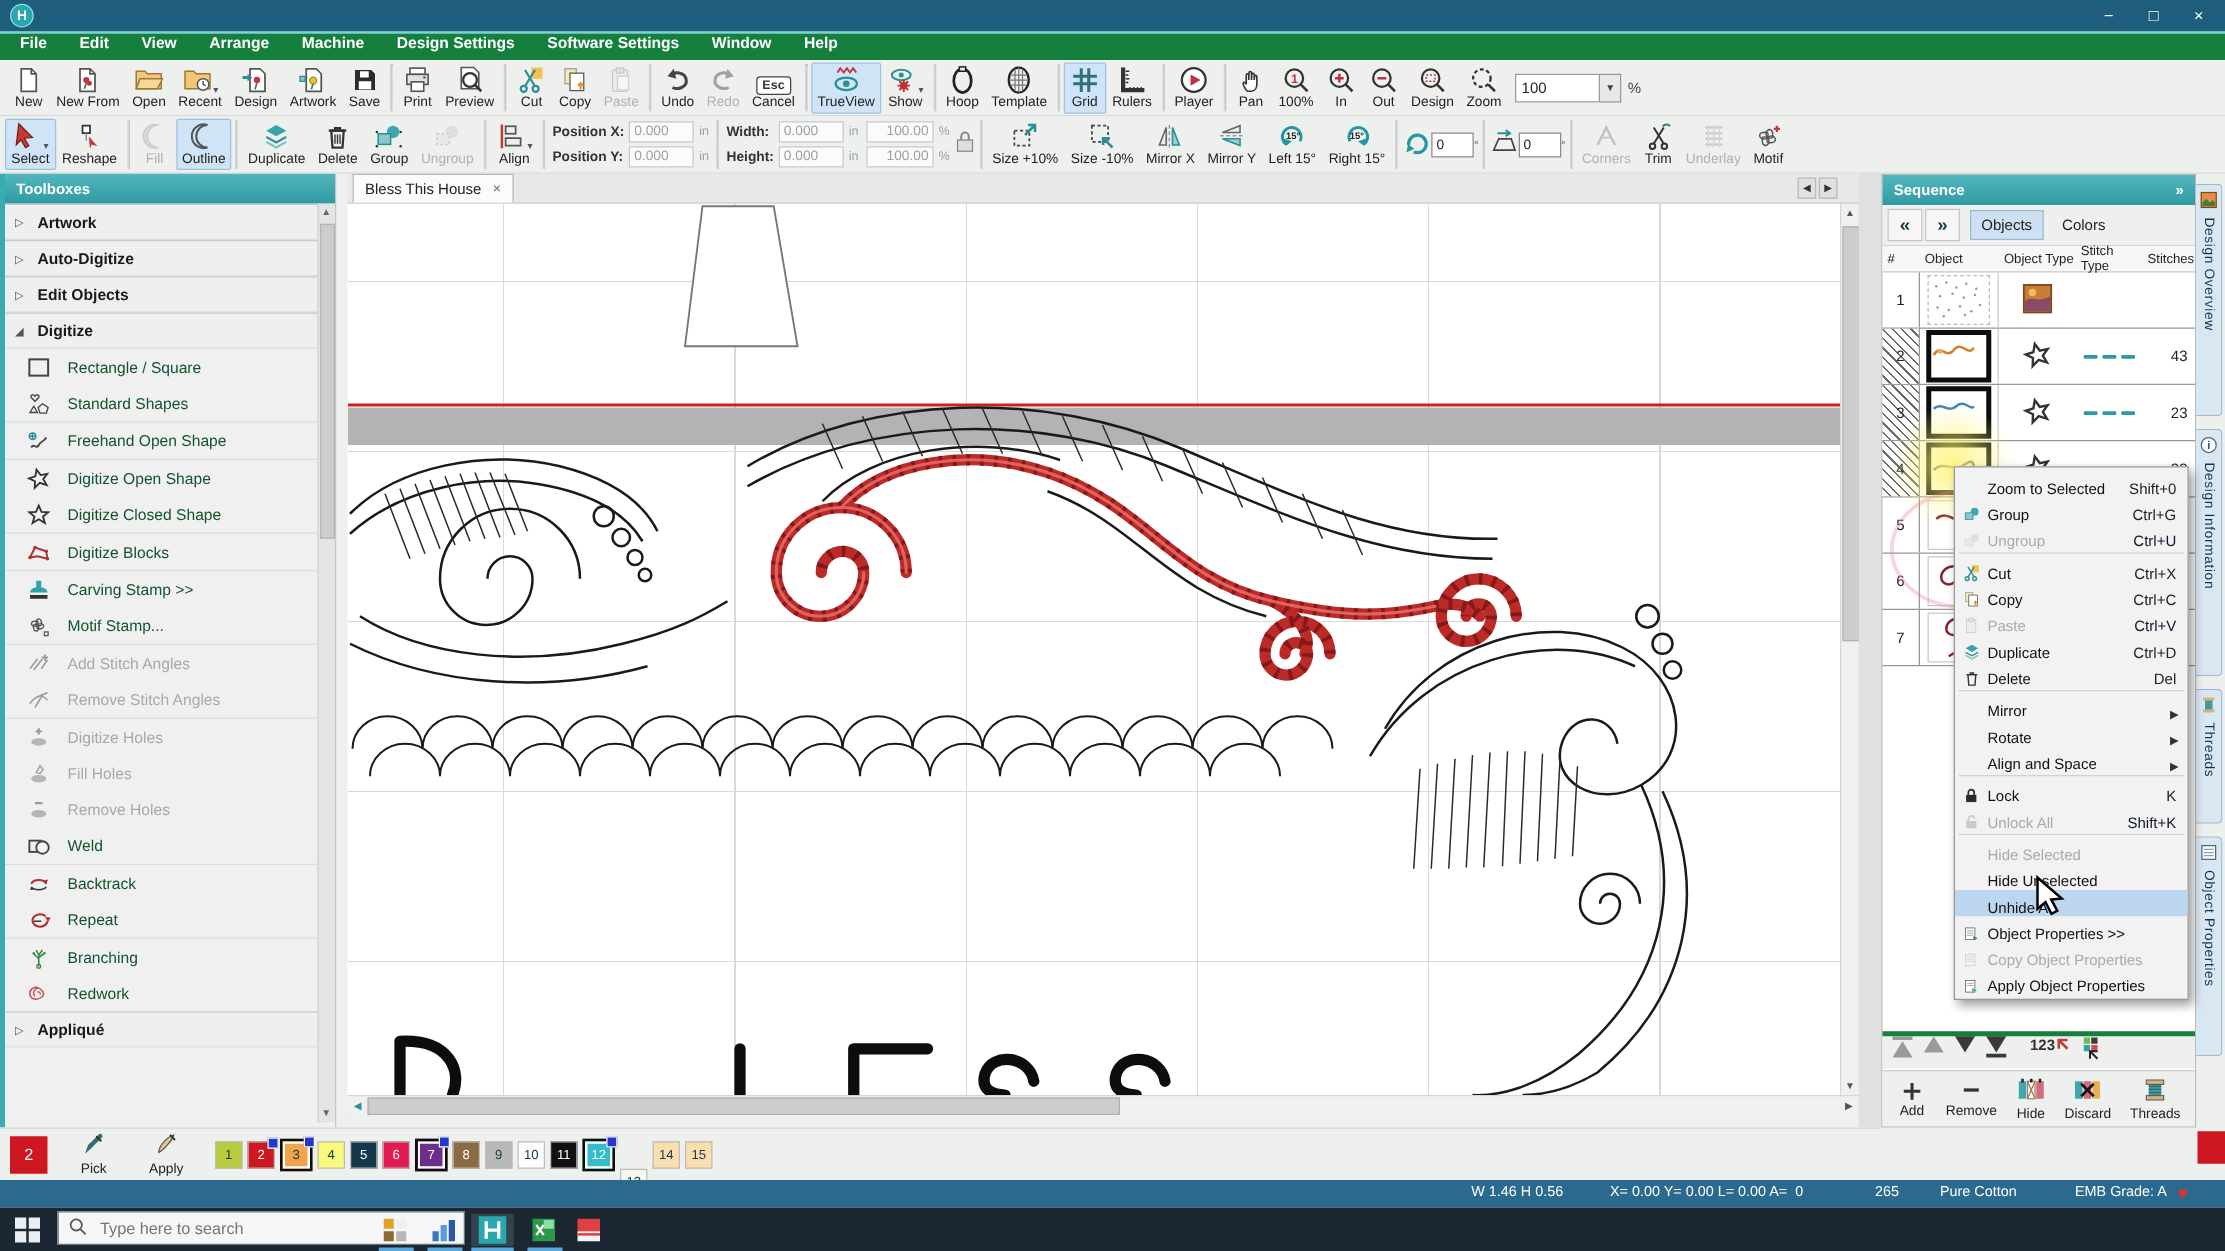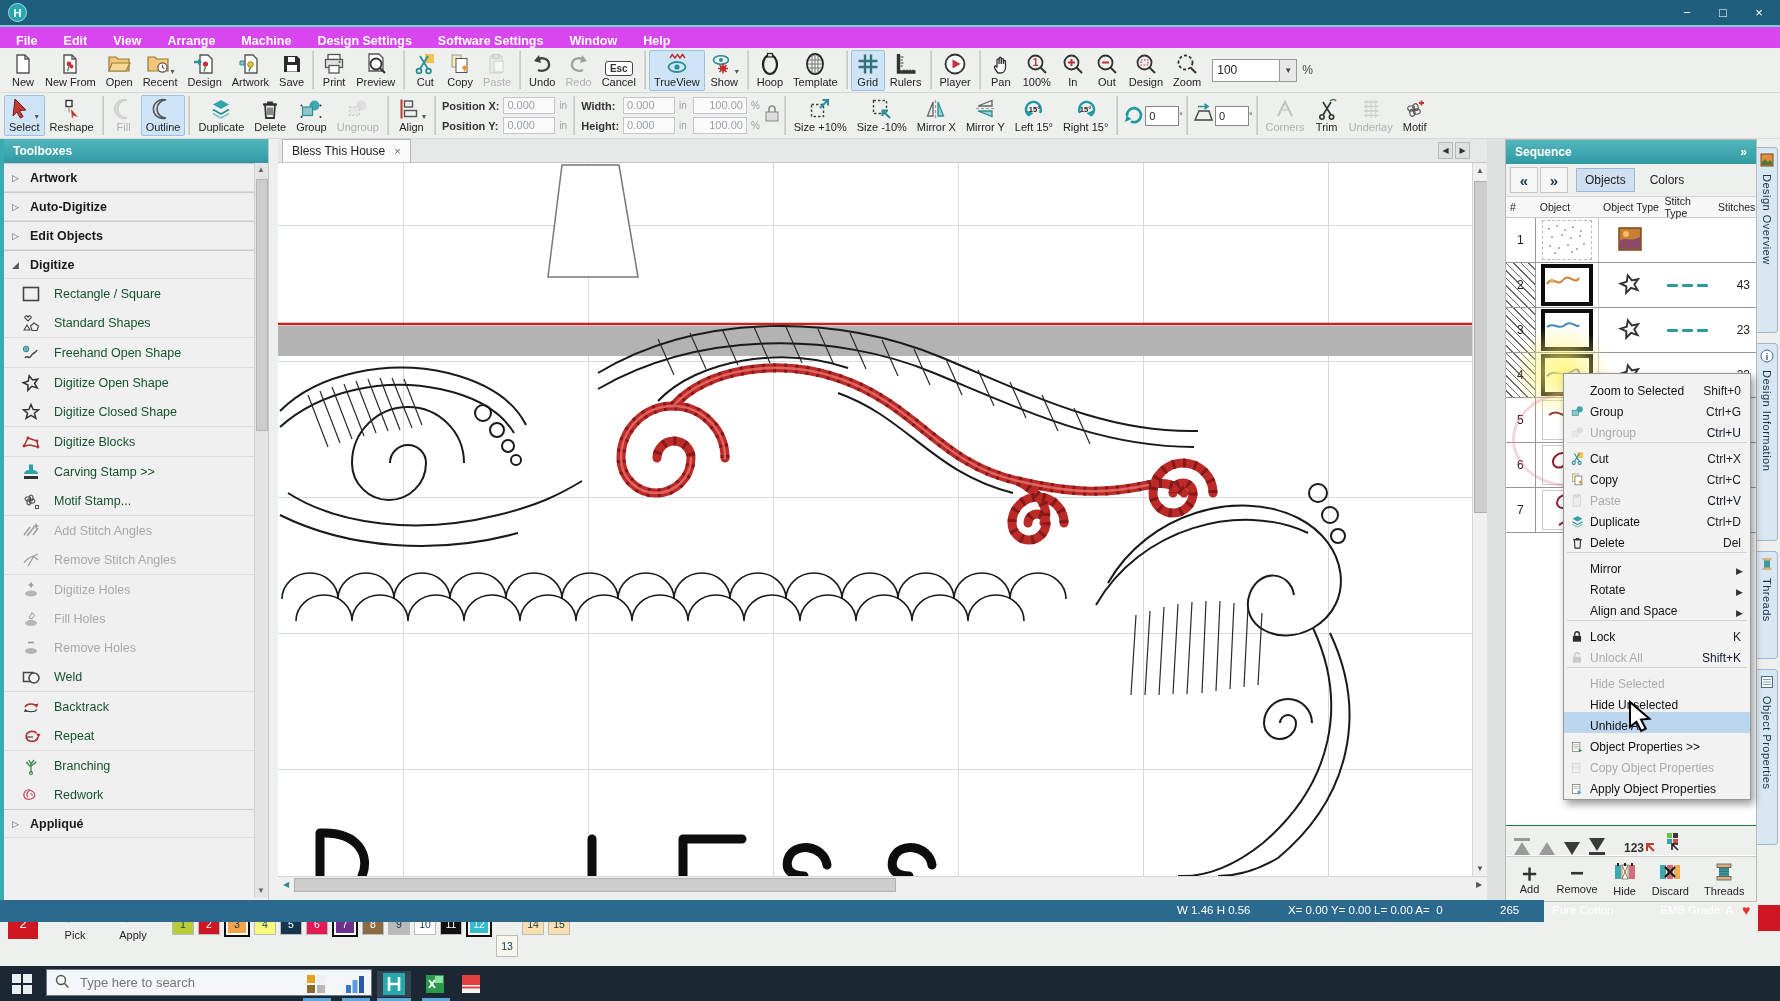--- a/index.html
+++ b/index.html
@@ -4,21 +4,21 @@
 <style>
   html,body{margin:0;padding:0;background:#777}
   #app{position:relative;width:1780px;height:1001px;background:#eef0ee;font-family:"Liberation Sans",sans-serif;font-size:12px;color:#222;overflow:hidden}
   .abs{position:absolute}
   
   .titlebar{left:0;top:0;width:1780px;height:25px;background:#1f5d7d;display:flex;align-items:center}
   .logo{width:17px;height:17px;border-radius:50%;background:#2aa7ad;color:#fff;font-weight:bold;font-size:11px;display:flex;align-items:center;justify-content:center;margin-left:8px;border:1px solid #9adfe2}
   .winbtns{margin-left:auto;display:flex;gap:14px;margin-right:10px;color:#fff;font-size:13px}
   .winbtns span{width:22px;text-align:center;cursor:default}
   
-  .menubar{left:0;top:25px;width:1780px;height:23px;background:#d946ef;border-top:2px solid #7fd0d4;box-sizing:border-box;display:flex;align-items:flex-end;gap:26px;padding-left:16px}
+  .menubar{left:0;top:25px;width:1780px;height:23px;background:#15803d;border-top:2px solid #7fd0d4;box-sizing:border-box;display:flex;align-items:flex-start;gap:26px;padding-left:16px}
   .menubar span{color:#fff;font-weight:bold;font-size:12.5px;cursor:default}
   
   .tb{left:0;width:1780px;background:#eef0ee;display:flex;align-items:center;border-bottom:1px solid #d8dad8;box-sizing:border-box;overflow:hidden}
   .tb1{top:48px;height:45px;padding-left:6px}
   .tb2{top:93px;height:46px;padding-left:4px}
   .tbtn{display:flex;flex-direction:column;align-items:center;justify-content:flex-start;padding:1px 4px;border:1px solid transparent;border-radius:2px}
   .tbtn .irow{display:flex;align-items:flex-end;height:24px}
   .tbtn .lb{font-size:11px;color:#222;white-space:nowrap;line-height:13px}
   .tbtn.dis .lb{color:#b0b0b0}
   .tbtn.dis svg{opacity:.45;filter:grayscale(1)}
@@ -76,21 +76,21 @@
   .srow{height:44px;display:flex;align-items:stretch;border-bottom:1px solid #979797;font-size:12px}
   .srow .cell{display:flex;align-items:center;justify-content:center;box-sizing:border-box}
   .srow .n{width:30px;border-right:1px solid #979797;font-size:12px;color:#222}
   .srow .n.hatch{background:repeating-linear-gradient(45deg,#fdfdfd 0 4px,#6a6a6a 4px 5.3px)}
   .srow .ob{width:64px;border-right:1px solid #c9c9c9}
   .srow .ty{width:62px}.srow .st{width:54px;gap:4px}.srow .ct{width:42px;justify-content:flex-end;padding-right:6px}
   .thumb1{width:48px;height:38px;border:1px dashed #b9b9b9;background:#fff}
   .thumb2{width:44px;height:34px;border:4px solid #0d0d0d;background:#fff}
   .thumb3{width:48px;height:38px;border:1px solid #c9c9c9;background:#fff}
   .dash{width:11px;height:3px;background:#2d9aa2;border-radius:1px}
-  .seqsort{position:absolute;left:0;bottom:46px;width:250px;height:30px;background:#eef0ee;border-top:1px solid #15803d;display:flex;align-items:flex-end;padding-left:8px;gap:9px;box-sizing:border-box}
+  .seqsort{position:absolute;left:0;bottom:46px;width:250px;height:30px;background:#eef0ee;border-top:4px solid #15803d;display:flex;align-items:flex-start;padding-left:8px;gap:9px;box-sizing:border-box}
   .tri{width:0;height:0;border-left:8px solid transparent;border-right:8px solid transparent}
   .tup{border-bottom:13px solid #9a9a9a}.tdn{border-top:13px solid #3a3a3a}
   .tbar{width:16px;height:3px;background:#9a9a9a}.tbar.d{background:#3a3a3a}
   .tcol{display:flex;flex-direction:column;align-items:center;gap:1px}
   .r123{font-size:12px;font-weight:bold;color:#333;display:flex;align-items:flex-start;margin-left:10px}
   .seqbtns{position:absolute;left:0;bottom:0;width:250px;height:45px;background:#eef0ee;border-top:1px solid #cfcfcf;display:flex;align-items:center;justify-content:space-around;padding:0 4px;box-sizing:border-box}
   .pbtn{display:flex;flex-direction:column;align-items:center;gap:0px}
   .pbtn .lb{font-size:11px;color:#222}
   .bigplus{font-size:24px;font-weight:bold;color:#333;line-height:20px}
   
@@ -102,21 +102,21 @@
   .curcol{width:30px;height:30px;margin-left:8px;display:flex;align-items:center;justify-content:center;color:#fff;font-size:13px}
   .paltool{display:flex;flex-direction:column;align-items:center;margin-left:16px;width:42px}
   .paltool .lb{font-size:11px;color:#222;line-height:12px}
   .swatches{display:flex;align-items:center;gap:4px;margin-left:18px}
   .sw{position:relative;width:22px;height:22px;display:flex;align-items:center;justify-content:center;font-size:10.5px;color:#15374b;border:1px solid #bbb;box-sizing:border-box}
   .sw.w{color:#fff}
   .sw.sel{border:2px solid #0d0d0d;box-shadow:inset 0 0 0 2px #fff;width:26px;height:26px}
   .sw.mark::after{content:"";position:absolute;top:-4px;right:-4px;width:7px;height:7px;background:#2636cc;border:1px solid #fff}
   .cornersw{left:1758px;top:905px;width:22px;height:26px}
   
-  .status{left:0;top:900px;width:1544px;height:22px;background:#2b6a8e;color:#fff;font-size:11.5px}
+  .status{left:0;top:944px;width:1780px;height:22px;background:#2b6a8e;color:#fff;font-size:11.5px}
   .status span{position:absolute;top:4px;white-space:pre}
   
   .task{left:0;top:966px;width:1780px;height:35px;background:#1c2734}
   .startbtn{position:absolute;left:12px;top:8px;width:20px;height:20px}
   .startbtn div{position:absolute;width:9px;height:9px;background:#e8eef2}
   .searchbox{position:absolute;left:46px;top:3px;width:326px;height:27px;background:#f5f6f7;border:1px solid #6a7884;display:flex;align-items:center;box-sizing:border-box}
   .searchbox input{border:none;background:transparent;outline:none;font-size:13px;color:#333;font-family:"Liberation Sans",sans-serif;width:270px}
   .tic{position:absolute;top:5px;width:26px;height:26px;display:flex;align-items:center;justify-content:center}
   .tic.on{background:#33434f;width:34px}
   .underline{position:absolute;top:32px;height:2.5px;background:#5aa7dc}

